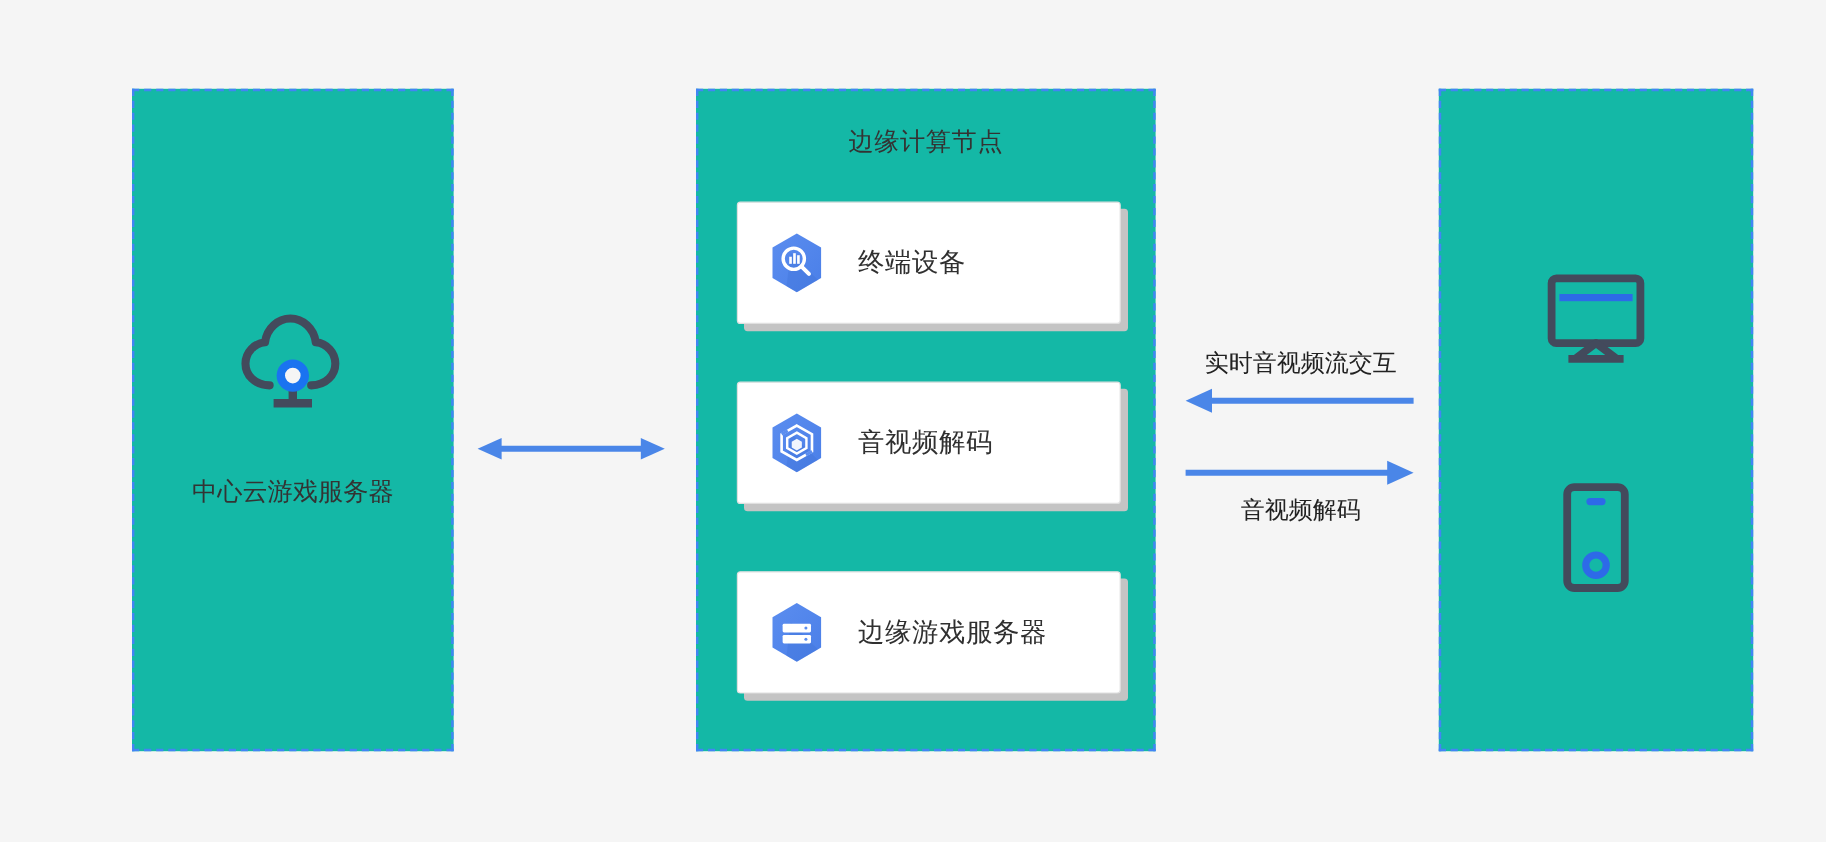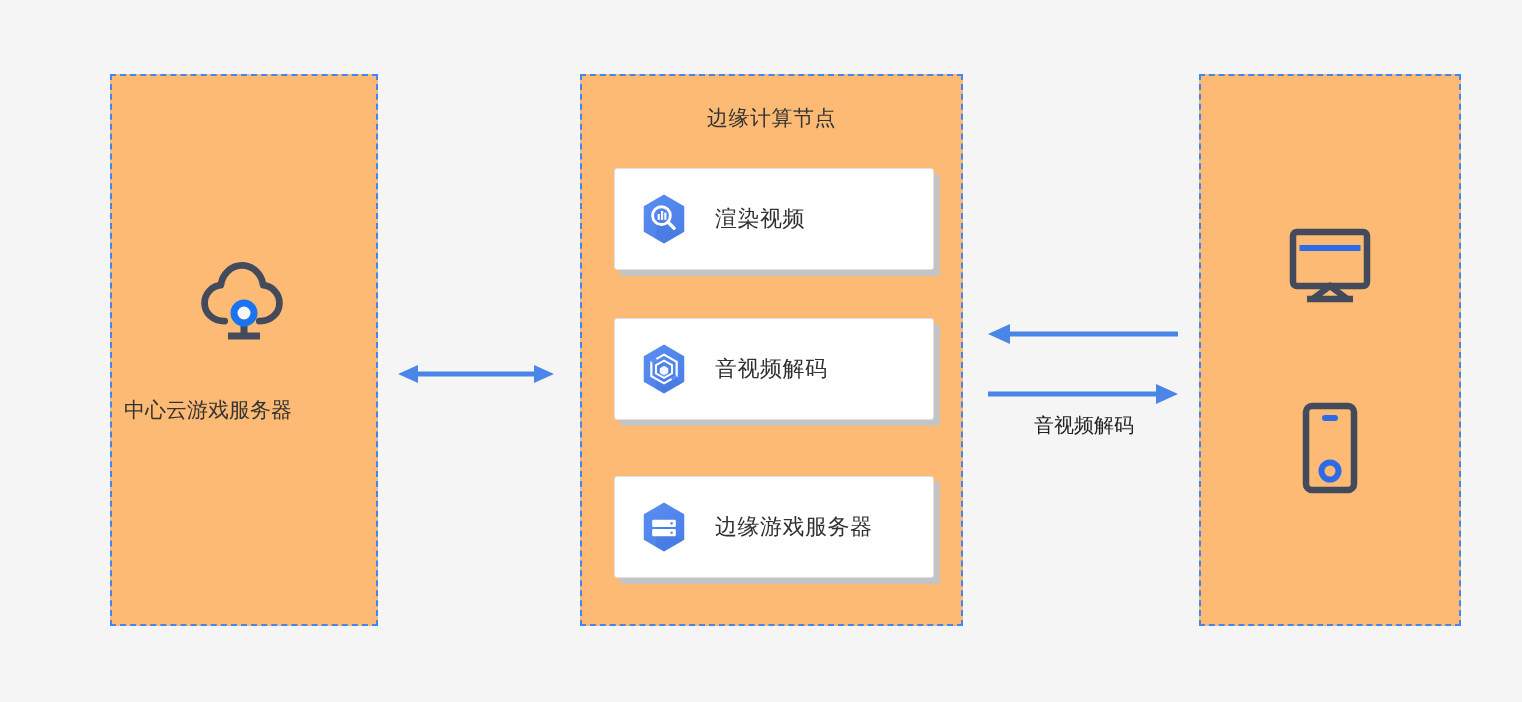--- a/index.html
+++ b/index.html
@@ -15,21 +15,21 @@
   #stage {
     position: relative;
     width: 1522px;
     height: 702px;
     background: #f5f5f5;
   }
 
   
   .zone {
     position: absolute;
-    background: #fdba74;
+    background: #14b8a6;
     border: 2px dashed #4285f4;
   }
   #zone-cloud  { left: 110px; top: 74px; width: 268px; height: 552px; }
   #zone-edge   { left: 580px; top: 74px; width: 383px; height: 552px; }
   #zone-device { left: 1199px; top: 74px; width: 262px; height: 552px; }
 
   .zone-title {
     position: absolute;
     left: 0;
     top: 28px;
@@ -43,22 +43,23 @@
   
   #cloud-icon-wrap {
     position: absolute;
     left: 0; top: 178px;
     width: 100%;
     display: flex;
     justify-content: center;
   }
   #cloud-label {
     position: absolute;
-    left: 12px; top: 320px;
-    width: 100%;
+    left: 0; top: 320px;
+    width: 100%;
+    text-align: center;
     font-size: 21px;
     color: #333333;
   }
 
   
   .card {
     position: absolute;
     left: 32px;
     width: 320px;
     height: 102px;
@@ -157,21 +158,21 @@
         <polygon points="32,3 56,17 56,47 32,61 8,47 8,17" fill="url(#hexg1)"></polygon>
         <g clip-path="url(#hexclip1)">
           <polygon points="26,22 62,58 62,70 20,70" fill="#3f73d8" opacity="0.35"></polygon>
         </g>
         <circle cx="29" cy="28" r="10.5" fill="none" stroke="#ffffff" stroke-width="3.4"></circle>
         <rect x="24.5" y="26" width="2.6" height="7" fill="#ffffff"></rect>
         <rect x="28.4" y="22.5" width="2.6" height="10.5" fill="#ffffff"></rect>
         <rect x="32.3" y="24.5" width="2.6" height="8.5" fill="#ffffff"></rect>
         <line x1="36.5" y1="35.5" x2="44" y2="43" stroke="#ffffff" stroke-width="4" stroke-linecap="round"></line>
       </svg>
-      <span class="card-label">渲染视频</span>
+      <span class="card-label">终端设备</span>
     </div>
 
     <div class="card" id="card-render">
       <svg class="card-icon" viewBox="0 0 64 64">
         <defs>
           <linearGradient id="hexg2" x1="0" y1="0" x2="1" y2="1">
             <stop offset="0%" stop-color="#5b8def"></stop>
             <stop offset="100%" stop-color="#4a7fe8"></stop>
           </linearGradient>
           <clipPath id="hexclip2">
@@ -235,20 +236,21 @@
       </svg>
     </div>
   </div>
 
   <svg class="arrow-svg" id="arrow-cloud-edge" width="156" height="28" viewBox="0 0 156 28">
     <line x1="18" y1="14" x2="138" y2="14" stroke="#4a86e8" stroke-width="5"></line>
     <polygon points="0,14 20,5 20,23" fill="#4a86e8"></polygon>
     <polygon points="156,14 136,5 136,23" fill="#4a86e8"></polygon>
   </svg>
 
+  <div class="flow-label" id="label-stream">实时音视频流交互</div>
 
   <svg class="arrow-svg" id="arrow-left-flow" width="190" height="24" viewBox="0 0 190 24">
     <line x1="18" y1="12" x2="190" y2="12" stroke="#4a86e8" stroke-width="5"></line>
     <polygon points="0,12 22,2 22,22" fill="#4a86e8"></polygon>
   </svg>
 
   <svg class="arrow-svg" id="arrow-right-flow" width="190" height="24" viewBox="0 0 190 24">
     <line x1="0" y1="12" x2="172" y2="12" stroke="#4a86e8" stroke-width="5"></line>
     <polygon points="190,12 168,2 168,22" fill="#4a86e8"></polygon>
   </svg>

